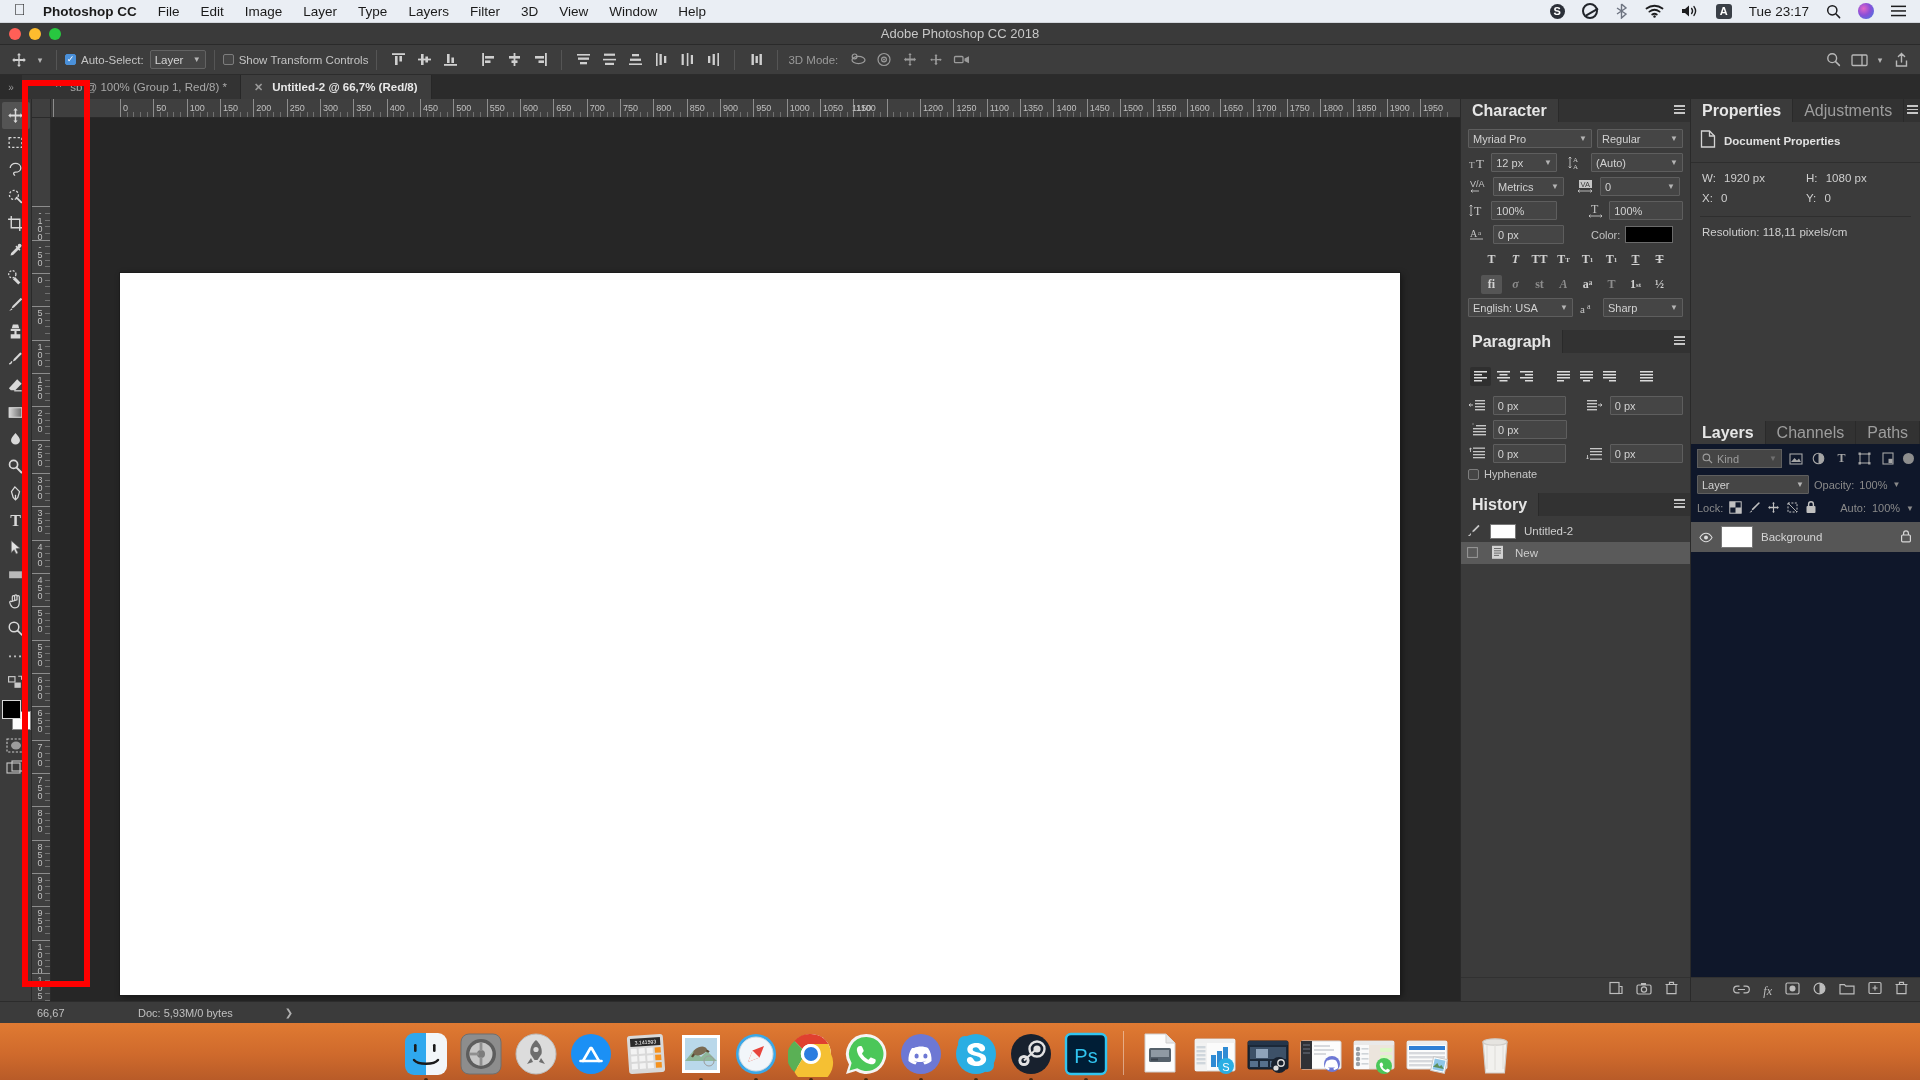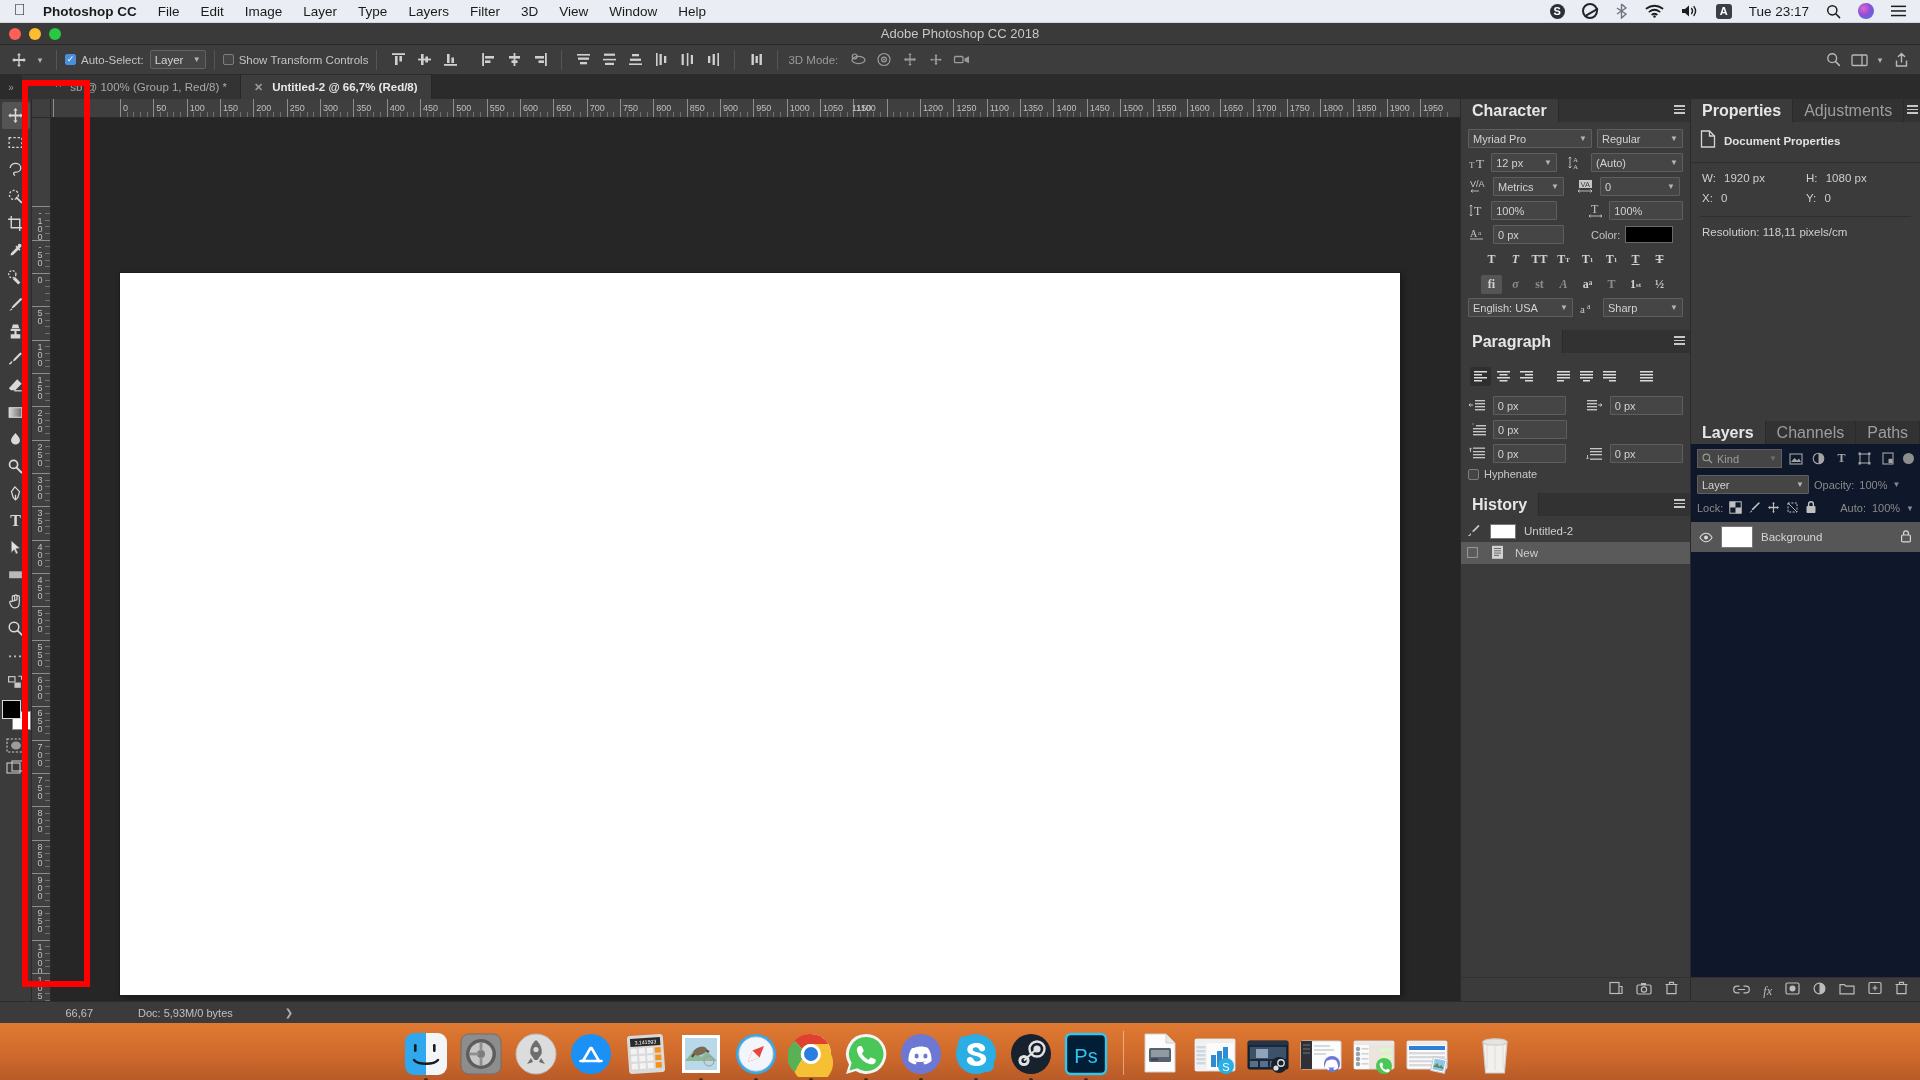--- a/index.html
+++ b/index.html
@@ -220,21 +220,21 @@
     border-top: 1px solid #313131;
   }
 
   
   .statusbar {
     position: absolute; left: 0; right: 0; bottom: 0; height: 22px; background: #3b3b3b;
     display: flex; align-items: center; font-size: 11px; color: #c0c0c0;
     border-top: 1px solid #2c2c2c;
   }
   .zoomfield {
-    width: 56px; text-align: right; margin-left: 37px;
+    width: 56px; text-align: left; margin-left: 37px;
   }
   .docinfo { margin-left: 45px; }
   .status-arrow { margin-left: 52px; font-size: 10px; color: #b0b0b0; }
 
   
   .dockwrap {
     position: absolute; left: 0; bottom: 0; width: 1920px; height: 57px;
     background: linear-gradient(180deg, #e07a32 0%, #cf6a2c 55%, #b85b28 100%);
     display: flex; align-items: flex-end; justify-content: center;
     overflow: hidden;

